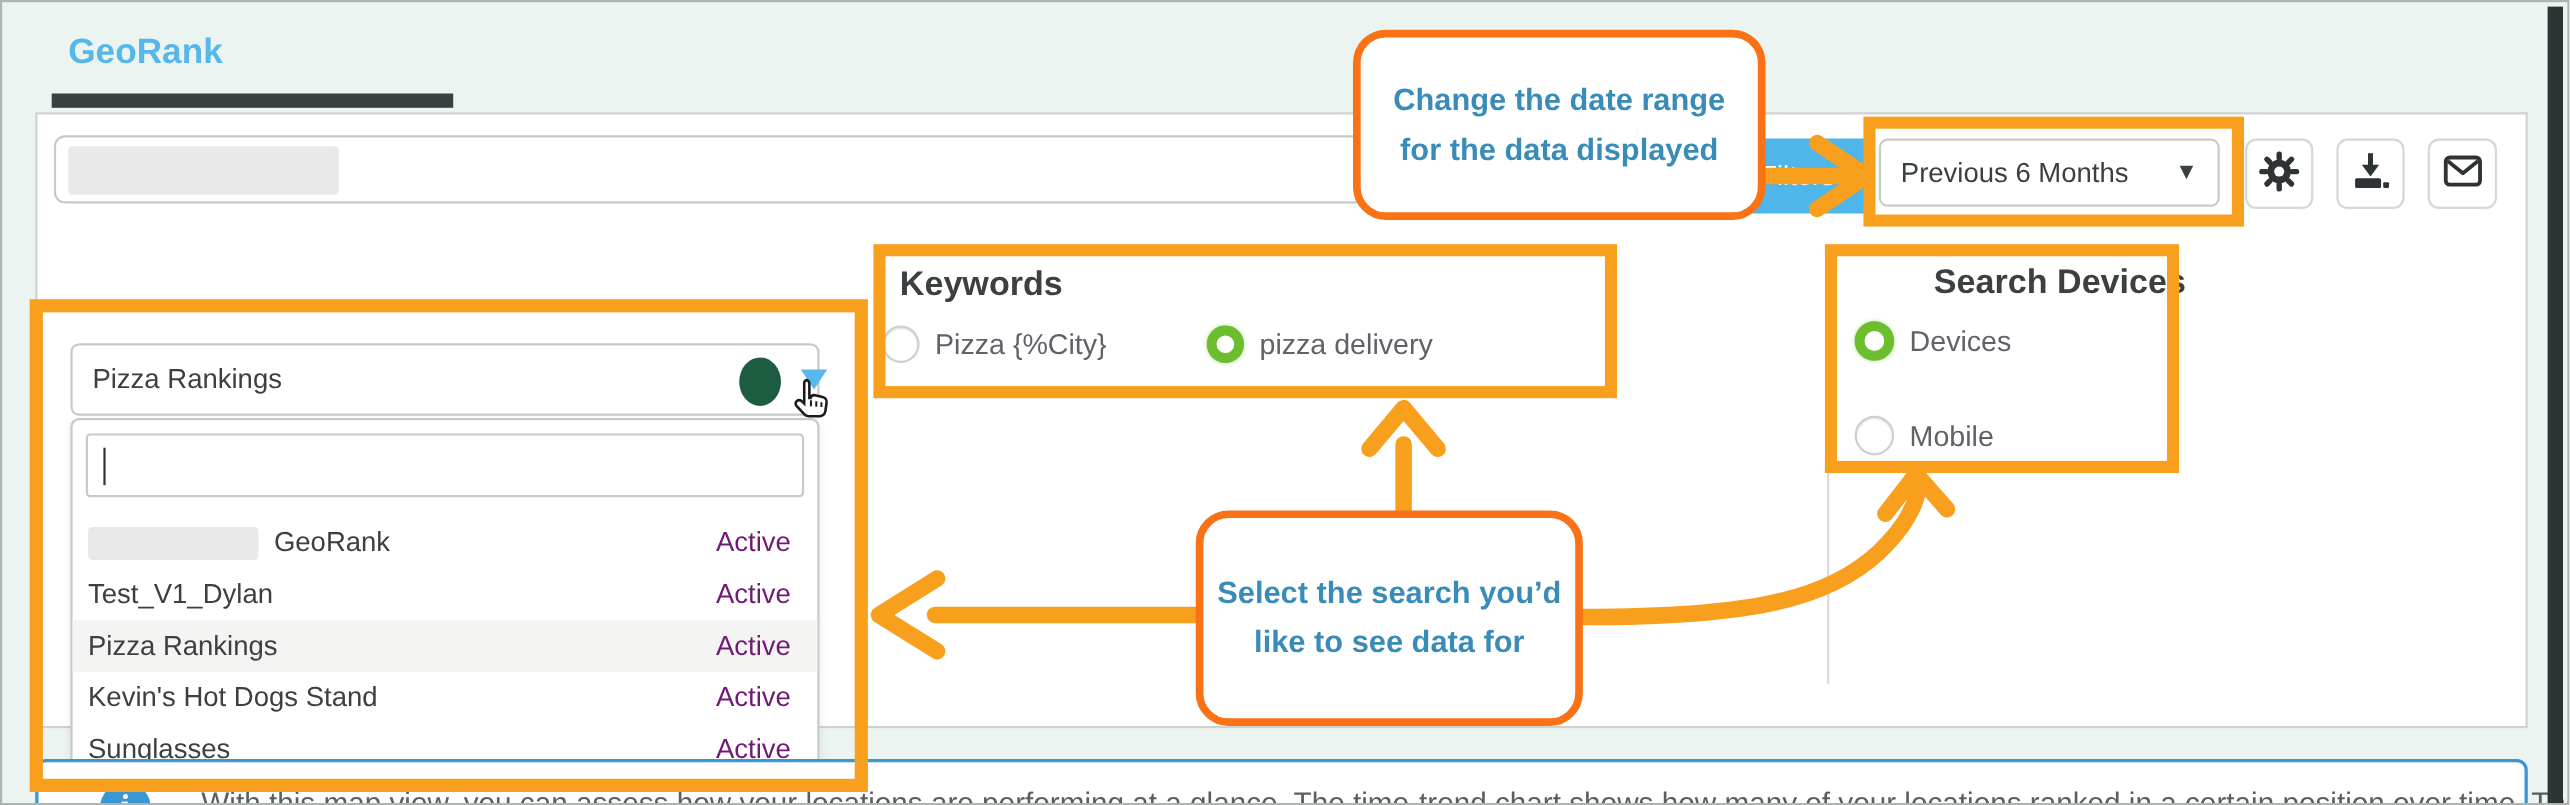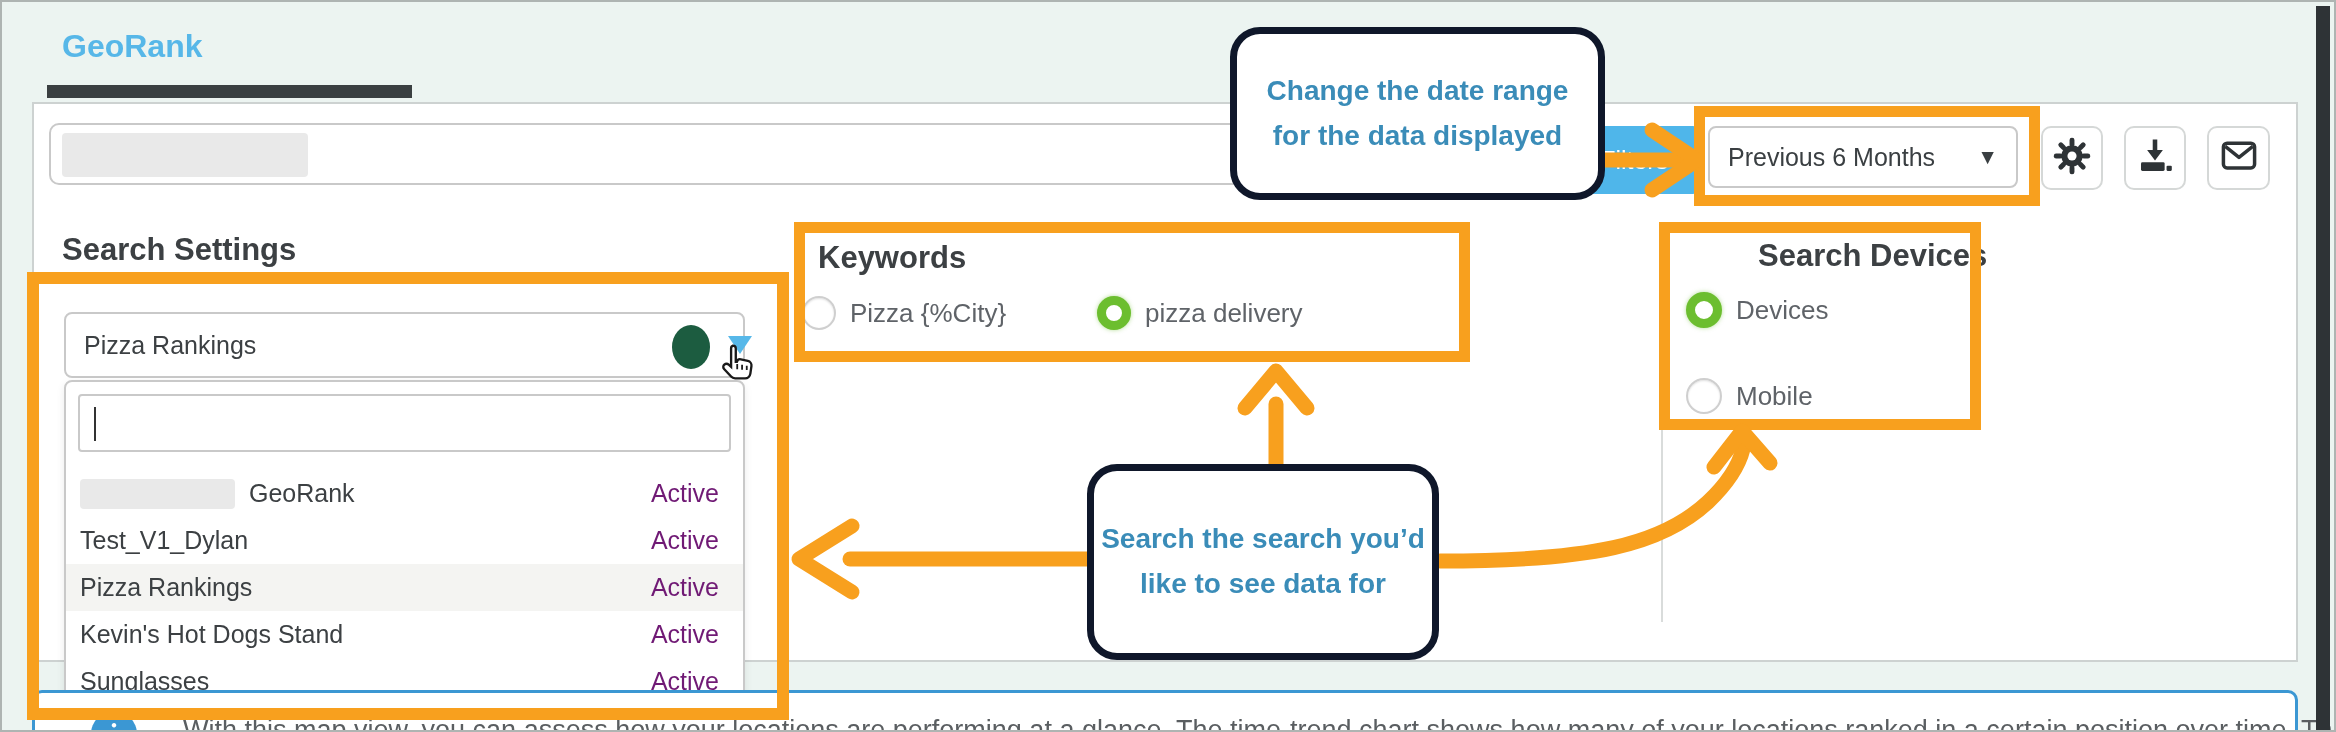--- a/index.html
+++ b/index.html
@@ -37,21 +37,21 @@
   .opt-row .blob{display:inline-block;width:155px;height:30px;margin-right:14px;}
 
   
   .radio{width:34px;height:34px;border-radius:50%;background:#fff;border:2px solid #CFCFCF;box-shadow:0 1px 2px rgba(0,0,0,.12) inset;}
   .radio.sel{border:9px solid #6CBE2F;box-shadow:0 0 4px rgba(108,190,47,.5);}
   .radio-label{font-size:26px;color:#5F6368;}
   .kw-row{position:absolute;display:flex;align-items:center;gap:14px;}
   .divider{position:absolute;left:1659px;top:230px;width:2px;height:390px;background:#D9DCDB;}
 
   
-  .callout{position:absolute;background:#fff;border:7px solid #0f172a;border-radius:30px;display:flex;flex-direction:column;align-items:center;justify-content:center;z-index:6;}
+  .callout{position:absolute;background:#fff;border:7px solid #f97316;border-radius:30px;display:flex;flex-direction:column;align-items:center;justify-content:center;z-index:6;}
   .callout div{font-size:28px;font-weight:700;color:#3A8CB8;line-height:1.6;text-align:center;}
 
   
   .info-bar{position:absolute;left:30px;top:688px;width:2266px;height:90px;background:#fff;border:3px solid #3B97D3;border-radius:10px;z-index:1;}
   .info-icon{position:absolute;left:56px;top:18px;width:46px;height:46px;border-radius:50%;background:#3B97D3;color:#fff;font-size:30px;font-weight:700;display:flex;align-items:center;justify-content:center;font-family:"Liberation Serif",serif;}
   .info-text{position:absolute;left:148px;top:22px;font-size:27px;color:#5A5E61;white-space:nowrap;}
 
   .scrollbar{position:absolute;right:4px;top:4px;width:14px;height:724px;background:#2E3336;z-index:9;}
   svg.overlay{position:absolute;left:0;top:0;z-index:5;pointer-events:none;}
 </style>
@@ -105,21 +105,20 @@
   </div>
   <div class="icon-btn" style="left:2205px;width:63px;">
     <span>
       <svg viewBox="0 0 24 24" width="44" height="44" fill="none" stroke="#2E3336" stroke-width="1.9" stroke-linejoin="round">
         <rect x="3.5" y="5" width="17" height="13.5" rx="2"></rect>
         <path d="M4.5 6.8 L12 12.8 L19.5 6.8"></path>
       </svg>
     </span>
   </div>
 
-  <div class="heading" style="left:60px;top:230px;">Search Settings</div>
 
   <div class="ss-control">
     <span>Pizza Rankings</span>
     <span class="ss-oval"></span>
     <span class="ss-caret"></span>
   </div>
 
   <div class="ss-panel">
     <div class="ss-search">
       <div class="caret-bar"></div>
@@ -198,18 +197,18 @@
       <path d="M10.5 2 a1.6 1.6 0 0 1 1.6 1.6 v7.4 h.6 c.3-1 1.2-1.6 2.2-1.4 l3.9.9 a2.6 2.6 0 0 1 2 2.9 l-.6 4.2 a3 3 0 0 1-3 2.6 h-5.5 a3 3 0 0 1-2.2-1 l-3.9-4.2 a1.7 1.7 0 0 1 .1-2.4 1.9 1.9 0 0 1 2.5 0 l1.3 1.2 V3.6 A1.6 1.6 0 0 1 10.5 2 Z" fill="#fff" stroke="#1a1a1a" stroke-width="1.3"></path>
       <path d="M12.9 12.2 v3 M15.6 12.6 v2.8 M18.2 13.2 v2.4" stroke="#1a1a1a" stroke-width="1" fill="none"></path>
     </g>
   </svg>
 
   <div class="callout" style="left:1228px;top:25px;width:375px;height:173px;">
     <div>Change the date range</div>
     <div>for the data displayed</div>
   </div>
   <div class="callout" style="left:1085px;top:462px;width:352px;height:196px;">
-    <div>Search the search you’d</div>
+    <div>Select the search you’d</div>
     <div>like to see data for</div>
   </div>
 
   <div class="scrollbar"></div>
 </div>
 
 </body></html>

